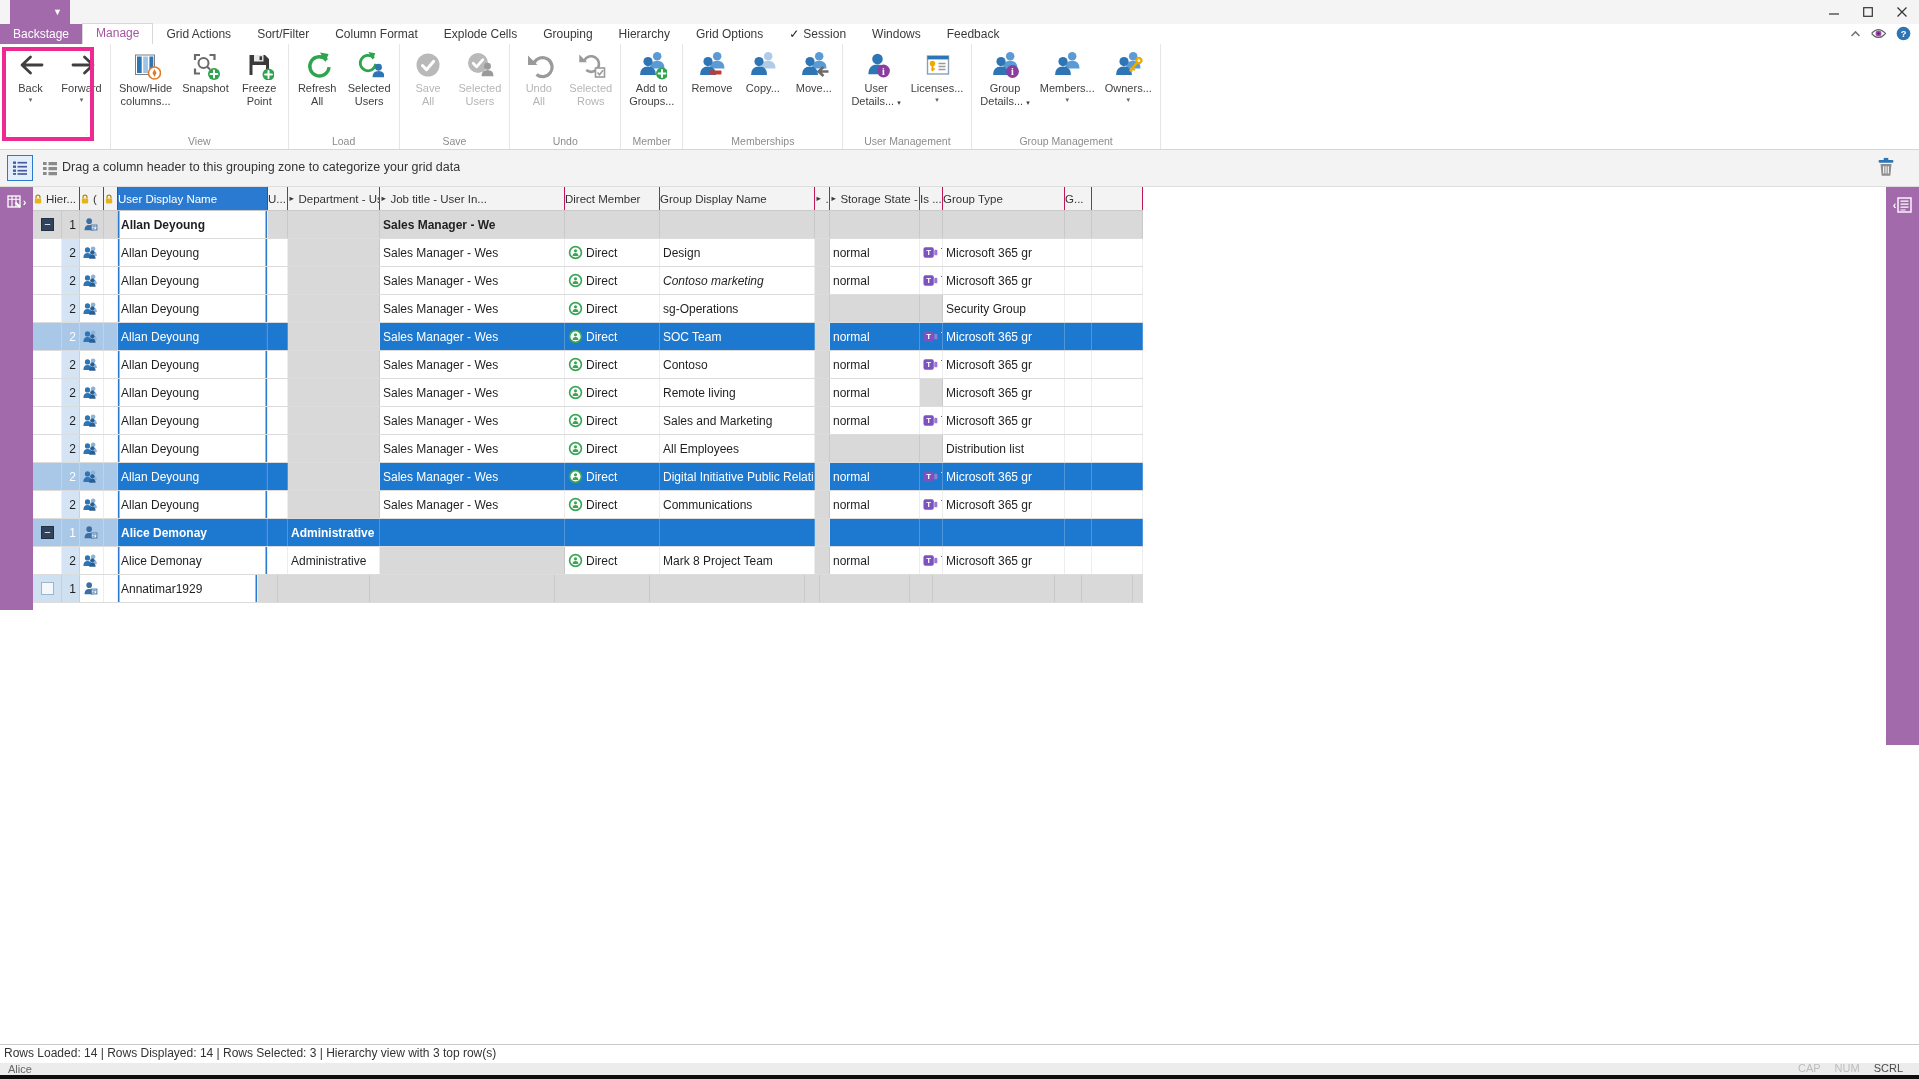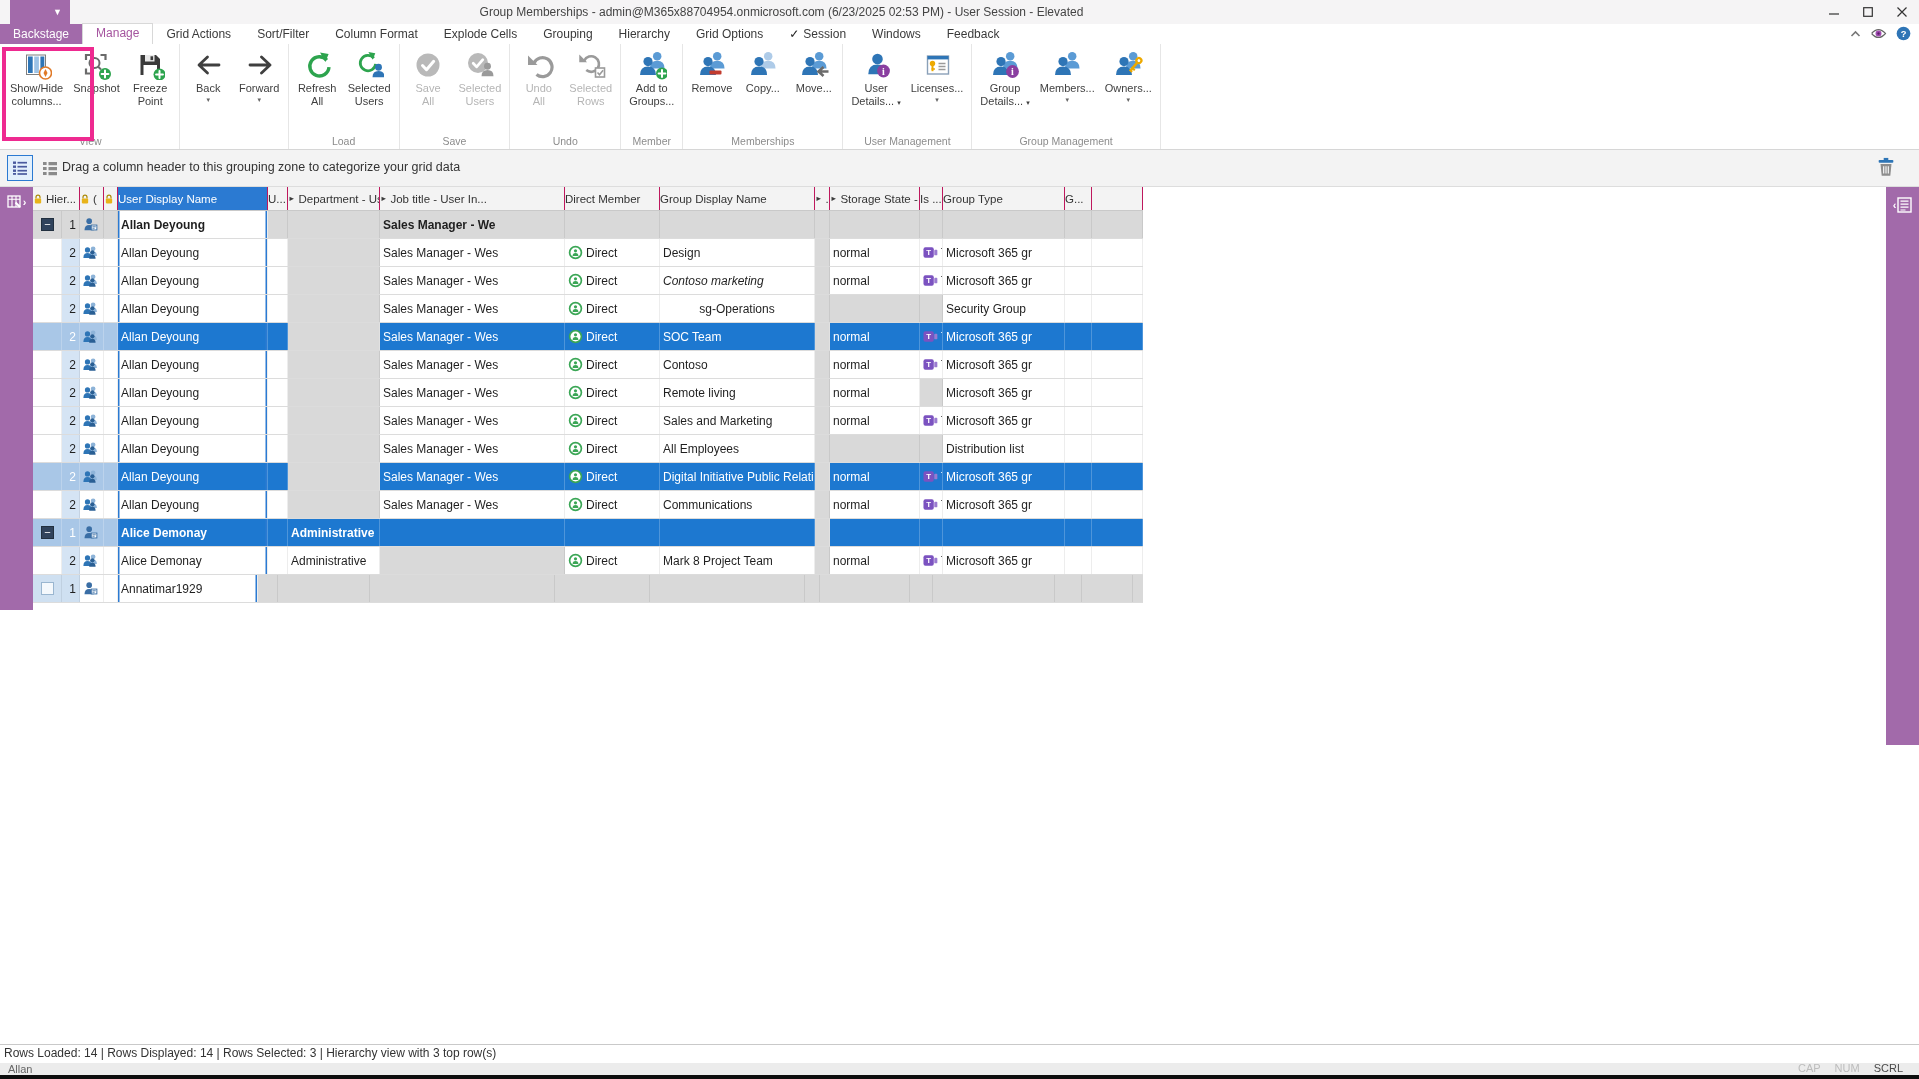--- a/index.html
+++ b/index.html
@@ -80,21 +80,20 @@
 .keyon{color:#4a4a4a}
 #blackbar{position:absolute;left:0;top:1075px;width:100%;height:4px;background:#0d0d0d}
 </style>
 </head>
 <body>
 
 <div id="titlebar">
   <div id="qat">
       <span>▼</span>
     </div>
-  <div id="title">Group Memberships - admin@M365x88704954.onmicrosoft.com (6/23/2025 02:53 PM) - User Session - Elevated</div>
   <div id="wincontrols">
     <span class="wbtn">
         <svg width="10" height="10" viewBox="0 0 10 10">
           <path d="M0 7 H10" stroke="#333" stroke-width="1.2"></path>
         </svg>
       </span>
     <span class="wbtn">
         <svg width="10" height="10" viewBox="0 0 10 10">
           <rect x="0.7" y="0.7" width="8.6" height="8.6" fill="none" stroke="#333" stroke-width="1.2"></rect>
         </svg>
@@ -141,20 +140,43 @@
       </svg>
     </span>
 </div>
 
 <div id="ribbon">
     <div class="rgroup">
       <div class="rbtns">
         <div class="rbtn">
           <span class="ricon">
             <svg viewBox="0 0 30 30">
+              <path d="M26 15 H7 M14.5 7 L6 15 L14.5 23" fill="none" stroke="#3f3f3f" stroke-width="2.8" stroke-linecap="round" stroke-linejoin="round"></path>
+            </svg>
+          </span>
+          <span class="rlab">Back</span>
+          <span class="rcaret">▾</span>
+        </div>
+        <div class="rbtn">
+          <span class="ricon">
+            <svg viewBox="0 0 30 30">
+              <path d="M6 15 H25 M17.5 7 L26 15 L17.5 23" fill="none" stroke="#3f3f3f" stroke-width="2.8" stroke-linecap="round" stroke-linejoin="round"></path>
+            </svg>
+          </span>
+          <span class="rlab">Forward</span>
+          <span class="rcaret">▾</span>
+        </div>
+      </div>
+      <div class="rglabel"></div>
+    </div>
+    <div class="rgroup">
+      <div class="rbtns">
+        <div class="rbtn">
+          <span class="ricon">
+            <svg viewBox="0 0 30 30">
               <rect x="4.5" y="5" width="19" height="19.5" fill="#fff" stroke="#7f7f7f"></rect>
               <rect x="6" y="6.5" width="4.7" height="16.5" fill="#2e75b6"></rect>
               <rect x="12.2" y="6.5" width="4.7" height="16.5" fill="#9dc3e6"></rect>
               <rect x="18.4" y="6.5" width="3.9" height="16.5" fill="#2e75b6"></rect>
               <circle cx="23.5" cy="23" r="6" fill="#fff" stroke="#e07a28" stroke-width="1.6"></circle>
               <path d="M23.5 19 l2 4 -2 4 -2-4 z" fill="#e07a28"></path>
             </svg>
           </span>
           <span class="rlab">Show/Hide<br>columns...</span>
         </div>
@@ -178,43 +200,20 @@
               <rect x="15.5" y="6.3" width="2.6" height="3.8" fill="#3a3a3a"></rect>
               <rect x="8.5" y="15" width="13.5" height="10" fill="#fff"></rect>
               <circle cx="24.5" cy="24.5" r="6" fill="#2da44e"></circle>
               <path d="M24.5 21.1 v6.8 M21.1 24.5 h6.8" stroke="#fff" stroke-width="2" stroke-linecap="round"></path>
             </svg>
           </span>
           <span class="rlab">Freeze<br>Point</span>
         </div>
       </div>
       <div class="rglabel">View</div>
-    </div>
-    <div class="rgroup">
-      <div class="rbtns">
-        <div class="rbtn">
-          <span class="ricon">
-            <svg viewBox="0 0 30 30">
-              <path d="M26 15 H7 M14.5 7 L6 15 L14.5 23" fill="none" stroke="#3f3f3f" stroke-width="2.8" stroke-linecap="round" stroke-linejoin="round"></path>
-            </svg>
-          </span>
-          <span class="rlab">Back</span>
-          <span class="rcaret">▾</span>
-        </div>
-        <div class="rbtn">
-          <span class="ricon">
-            <svg viewBox="0 0 30 30">
-              <path d="M6 15 H25 M17.5 7 L26 15 L17.5 23" fill="none" stroke="#3f3f3f" stroke-width="2.8" stroke-linecap="round" stroke-linejoin="round"></path>
-            </svg>
-          </span>
-          <span class="rlab">Forward</span>
-          <span class="rcaret">▾</span>
-        </div>
-      </div>
-      <div class="rglabel"></div>
     </div>
     <div class="rgroup">
       <div class="rbtns">
         <div class="rbtn">
           <span class="ricon">
             <svg viewBox="0 0 30 30">
               <path d="M24.8 10.2 A9.6 9.6 0 1 0 27 17.2" fill="none" stroke="#2da44e" stroke-width="3.4"></path>
               <path d="M18 2.5 l8.6 1.6 -3.2 8 z" fill="#2da44e"></path>
             </svg>
           </span>
@@ -801,21 +800,21 @@
         <div class="gcell" style="width: 95px;">
           <span class="badge">
             <svg width="15" height="15" viewBox="0 0 16 16">
               <circle cx="8" cy="8" r="6.3" fill="#fff" stroke="#3aa655" stroke-width="1.8"></circle>
               <circle cx="8" cy="6.2" r="1.7" fill="#3aa655"></circle>
               <path d="M4.9 11.6 q0-3.1 3.1-3.1 q3.1 0 3.1 3.1 z" fill="#3aa655"></path>
             </svg>
           </span>
           <span>Direct</span>
         </div>
-        <div class="gcell" style="width: 155px; justify-content: center;">
+        <div class="gcell" style="width: 155px;">
           <span>sg-Operations</span>
         </div>
         <div class="gcell" style="width: 15px; background: rgb(217, 217, 217);"></div>
         <div class="gcell" style="width: 90px; background: rgb(217, 217, 217);"></div>
         <div class="gcell" style="width: 23px; background: rgb(217, 217, 217);"></div>
         <div class="gcell" style="width: 122px;">
           <span>Security Group</span>
         </div>
         <div class="gcell" style="width: 27px;"></div>
         <div class="gcell" style="width: 51px;"></div>
@@ -1389,19 +1388,19 @@
         <div class="gcell" style="width: 90px;"></div>
         <div class="gcell" style="width: 23px;"></div>
         <div class="gcell" style="width: 122px;"></div>
         <div class="gcell" style="width: 27px;"></div>
         <div class="gcell" style="width: 51px;"></div>
       </div>
     </div>
 </div>
 
 <div id="status1">Rows Loaded: 14 | Rows Displayed: 14 | Rows Selected: 3 | Hierarchy view with 3 top row(s)</div>
-<div id="status2">Allan</div>
+<div id="status2">Alice</div>
 <div id="lockkeys">
   <span class="keydim">CAP</span>
   <span class="keydim">NUM</span>
   <span class="keyon">SCRL</span>
 </div>
 <div id="blackbar"></div>
 
 </body></html>

